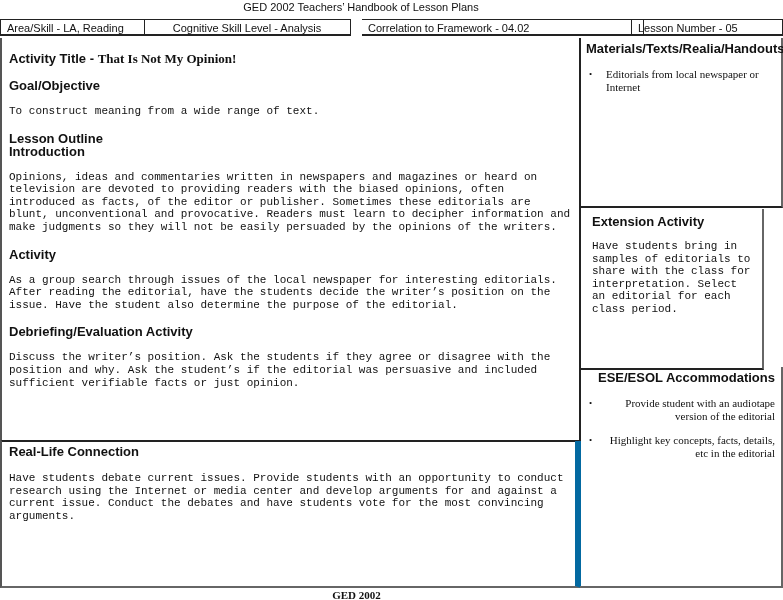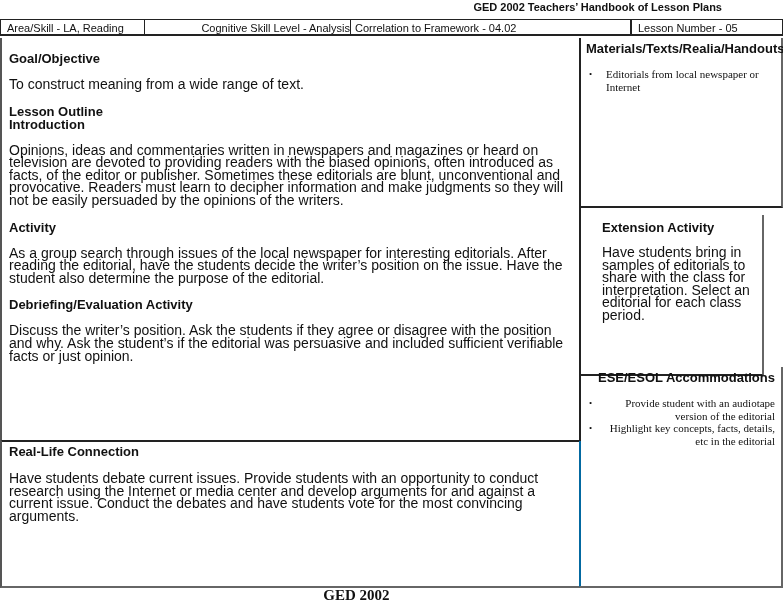--- a/index.html
+++ b/index.html
@@ -1,68 +1,71 @@
 <!DOCTYPE html>
 <html><head>
 <meta charset="utf-8">
 <style>
   html, body { margin: 0; padding: 0; background: #ffffff; }
   body { width: 783px; height: 600px; position: relative; overflow: hidden; color: #111; }
   .sans { font-family: "Liberation Sans", "DejaVu Sans", sans-serif; }
   .serif { font-family: "Liberation Serif", "DejaVu Serif", serif; }
-  .title { position: absolute; left: 0; top: 0; width: 722px; text-align: right; font-weight: bold; font-size: 11px; line-height: 14px; }
+  .title { position: absolute; left: 0; top: 0; width: 722px; text-align: center; font-weight: normal; font-size: 11px; line-height: 14px; }
   .hdr { position: absolute; top: 19px; height: 17px; border: 1px solid #222; border-bottom-width: 2px; box-sizing: border-box; font-size: 11px; line-height: 16px; padding-left: 6px; white-space: nowrap; overflow: hidden; }
   .box { position: absolute; box-sizing: border-box; border-color: #333; border-style: solid; border-width: 0; }
   .h { font-family: "Liberation Sans", "DejaVu Sans", sans-serif; font-weight: bold; font-size: 13px; line-height: 13px; margin: 0; }
-  .p { font-family: Liberation Sans, sans-serif; font-size: 14px; line-height: 12.6px; margin: 0; }
+  .p { font-family: Liberation Mono, monospace; font-size: 11px; line-height: 12.6px; margin: 0; }
   ul.bl { margin: 0; padding: 0; list-style: none; }
   ul.bl li { position: relative; padding-left: 20px; font-family: "Liberation Serif", "DejaVu Serif", serif; font-size: 11px; line-height: 12.6px; }
   ul.bl li::before { content: "\2022"; position: absolute; left: 3px; top: 0; font-size: 9px; }
-  .footer { position: absolute; left: 0; top: 590px; width: 713px; text-align: center; font-weight: bold; font-size: 15px; line-height: 10px; }
+  .footer { position: absolute; left: 0; top: 590px; width: 713px; text-align: center; font-weight: bold; font-size: 11px; line-height: 10px; }
 </style>
 </head>
 <body>
 
 <div class="title sans">GED 2002 Teachers’ Handbook of Lesson Plans</div>
 
 <div class="hdr sans" style="left:0; width:145px;"><span>Area/Skill - LA, Reading</span></div>
-<div class="hdr sans" style="left:144px; width:207px; border-left:none; text-align:right; padding-left:0;"><span>Cognitive Skill Level - Analysis</span></div>
-<div class="hdr sans" style="left:349px; width:282px; border-left:none;"><span>Correlation to Framework  - 04.02</span></div>
+<div class="hdr sans" style="left:144px; width:207px; border-left:none; text-align:center; padding-left:0;"><span>Cognitive Skill Level - Analysis</span></div>
+<div class="hdr sans" style="left:362px; width:282px; border-left:none;"><span>Correlation to Framework  - 04.02</span></div>
 <div class="hdr sans" style="left:631px; width:152px; border-left:1px solid #222;"><span>Lesson Number - 05</span></div>
 
 <div class="box" style="left:0; top:38px; width:581px; height:404px; border-left:2px solid #555; border-right:2px solid #222; border-bottom:2px solid #222; padding:14px 8px 0 7px;">
+  <div class="h" style="margin-bottom:14px;">
+    <span>Activity Title - </span><span class="serif" style="font-weight:bold;">That Is Not My Opinion!</span>
+  </div>
   <div class="h" style="margin-bottom:13px;">Goal/Objective</div>
   <div class="p" style="margin-bottom:14px;">To construct meaning from a wide range of text.</div>
   <div class="h">Lesson Outline</div>
   <div class="h" style="margin-bottom:13px;">Introduction</div>
   <div class="p" style="margin-bottom:14px;">Opinions, ideas and commentaries written in newspapers and magazines or heard on television are devoted to providing readers with the biased opinions, often introduced as facts, of the editor or publisher.  Sometimes these editorials are blunt, unconventional and provocative.  Readers must learn to decipher information and make judgments so they will  not be easily persuaded by the opinions of the writers.</div>
   <div class="h" style="margin-bottom:13px;">Activity</div>
   <div class="p" style="margin-bottom:14px;">As a group search through issues of the local newspaper for interesting editorials.  After reading the editorial, have the students decide the writer’s position on the issue.  Have the student also determine the purpose of the editorial.</div>
   <div class="h" style="margin-bottom:13px;">Debriefing/Evaluation Activity</div>
   <div class="p">Discuss the writer’s position.  Ask the students if they agree or disagree with the position and why.   Ask the student’s if the editorial was persuasive and included sufficient verifiable facts or just opinion.</div>
 </div>
 
-<div class="box" style="left:0; top:441px; width:581px; height:147px; border-left:2px solid #555; border-right:2px solid #0369a1; border-bottom:2px solid #666; padding:4px 8px 0 7px;">
+<div class="box" style="left:0; top:441px; width:581px; height:147px; border-left:2px solid #555; border-right:6px solid #0369a1; border-bottom:2px solid #666; padding:4px 8px 0 7px;">
   <div class="h" style="margin-bottom:14px;">Real-Life Connection</div>
   <div class="p">Have students debate current issues.  Provide students with an opportunity to conduct research using the Internet or media center and develop arguments for and against a current issue.  Conduct the debates and have students vote for the most convincing arguments.</div>
 </div>
 
 <div class="box" style="left:580px; top:38px; width:203px; height:170px; border-right:2px solid #666; border-bottom:2px solid #222; padding:4px 6px 0 6px;">
   <div class="h" style="margin-bottom:13px;">Materials/Texts/Realia/Handouts</div>
   <ul class="bl">
     <li>Editorials from local newspaper or Internet</li>
   </ul>
 </div>
 
-<div class="box" style="left:580px; top:215px; width:184px; height:161px; border-right:2px solid #666; border-bottom:2px solid #222; padding:6px 6px 0 22px;">
+<div class="box" style="left:580px; top:209px; width:184px; height:161px; border-right:2px solid #666; border-bottom:2px solid #222; padding:6px 6px 0 12px;">
   <div class="h" style="margin-bottom:12px;">Extension Activity</div>
   <div class="p">Have students bring in samples of editorials to share with the class for interpretation.  Select an editorial for each class period.</div>
 </div>
 
 <div class="box" style="left:580px; top:367px; width:203px; height:221px; border-right:2px solid #666; border-bottom:2px solid #666; padding:4px 6px 0 6px;text-align:right;">
   <div class="h" style="margin-bottom:13px;">ESE/ESOL Accommodations</div>
   <ul class="bl">
-    <li style="">Provide student with an audiotape version of the editorial</li>
+    <li style="margin-bottom:12px;">Provide student with an audiotape version of the editorial</li>
     <li>Highlight key concepts, facts, details, etc in the editorial</li>
   </ul>
 </div>
 
 <div class="footer serif">GED 2002</div>
 
 </body></html>

